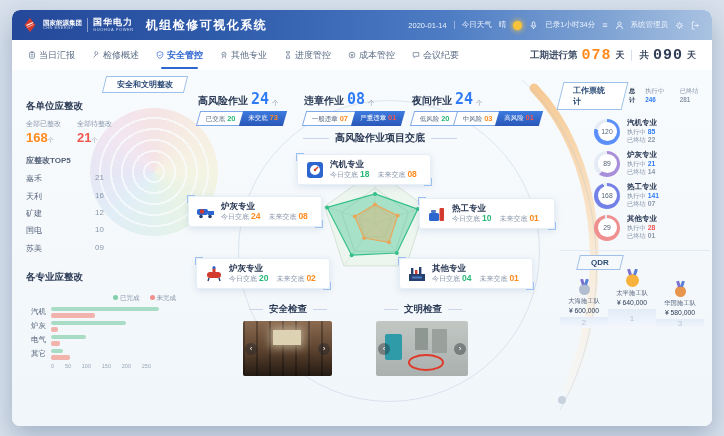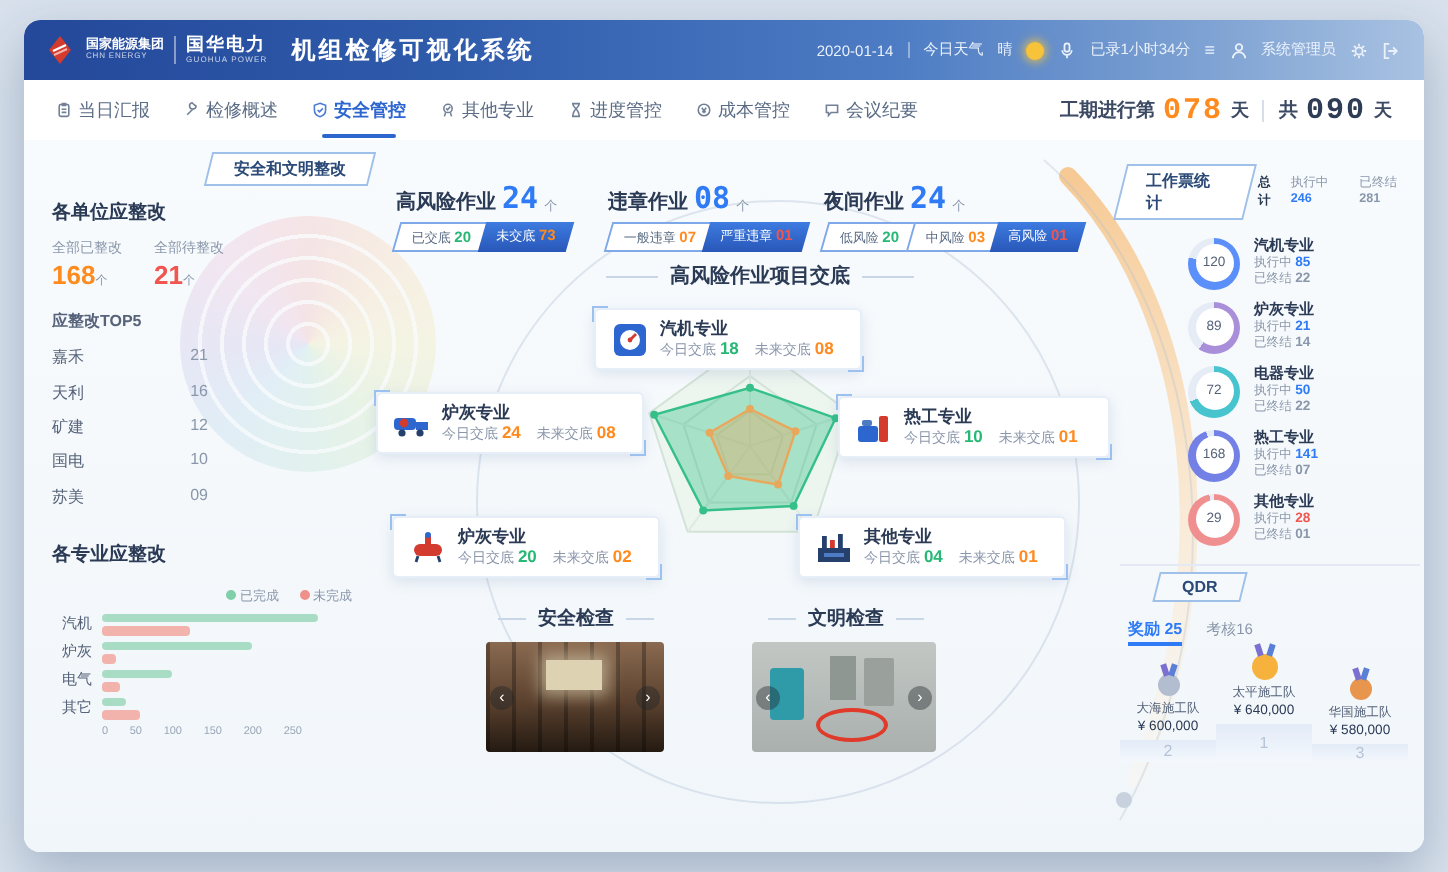--- a/index.html
+++ b/index.html
@@ -531,30 +531,20 @@
           <span class="ring" style="background: conic-gradient(rgb(169, 143, 217) 0deg, rgb(169, 143, 217) 60%, rgb(230, 236, 245) 60%, rgb(230, 236, 245) 100%);">
               <i>89</i>
             </span>
           <span class="ringinfo">
               <span class="rname">炉灰专业</span>
             <span class="rsub"><span>执行中</span> <b class="v-blue">21</b></span>
             <span class="rsub"><span>已终结</span> <b>14</b></span>
             </span>
         </div>
         <div class="ringrow">
-          <span class="ring" style="background: conic-gradient(rgb(72, 196, 207) 0deg, rgb(72, 196, 207) 69%, rgb(230, 236, 245) 69%, rgb(230, 236, 245) 100%);">
-              <i>72</i>
-            </span>
-          <span class="ringinfo">
-              <span class="rname">电器专业</span>
-            <span class="rsub"><span>执行中</span> <b class="v-blue">50</b></span>
-            <span class="rsub"><span>已终结</span> <b>22</b></span>
-            </span>
-        </div>
-        <div class="ringrow">
           <span class="ring" style="background: conic-gradient(rgb(115, 129, 230) 0deg, rgb(115, 129, 230) 95%, rgb(230, 236, 245) 95%, rgb(230, 236, 245) 100%);">
               <i>168</i>
             </span>
           <span class="ringinfo">
               <span class="rname">热工专业</span>
             <span class="rsub"><span>执行中</span> <b class="v-blue">141</b></span>
             <span class="rsub"><span>已终结</span> <b>07</b></span>
             </span>
         </div>
         <div class="ringrow">
@@ -564,24 +554,20 @@
           <span class="ringinfo">
               <span class="rname">其他专业</span>
             <span class="rsub"><span>执行中</span> <b class="v-red">28</b></span>
             <span class="rsub"><span>已终结</span> <b>01</b></span>
             </span>
         </div>
       </div>
 
       <div class="qdr">
         <div class="plaque qdrbadge"><span>QDR</span></div>
-        <div class="qtabs">
-          <span class="qtab1"><span>奖励</span> <span>25</span></span>
-          <span class="qtab2">考核16</span>
-        </div>
         <div class="podium">
           <div class="pcol">
             <span class="medal" style="background: rgb(179, 189, 208);"></span>
             <span class="pname">大海施工队</span>
             <span class="pamt">¥ 600,000</span>
             <span class="step">2</span>
           </div>
           <div class="pcol">
             <span class="medal" style="background: rgb(246, 178, 60);"></span>
             <span class="pname">太平施工队</span>

